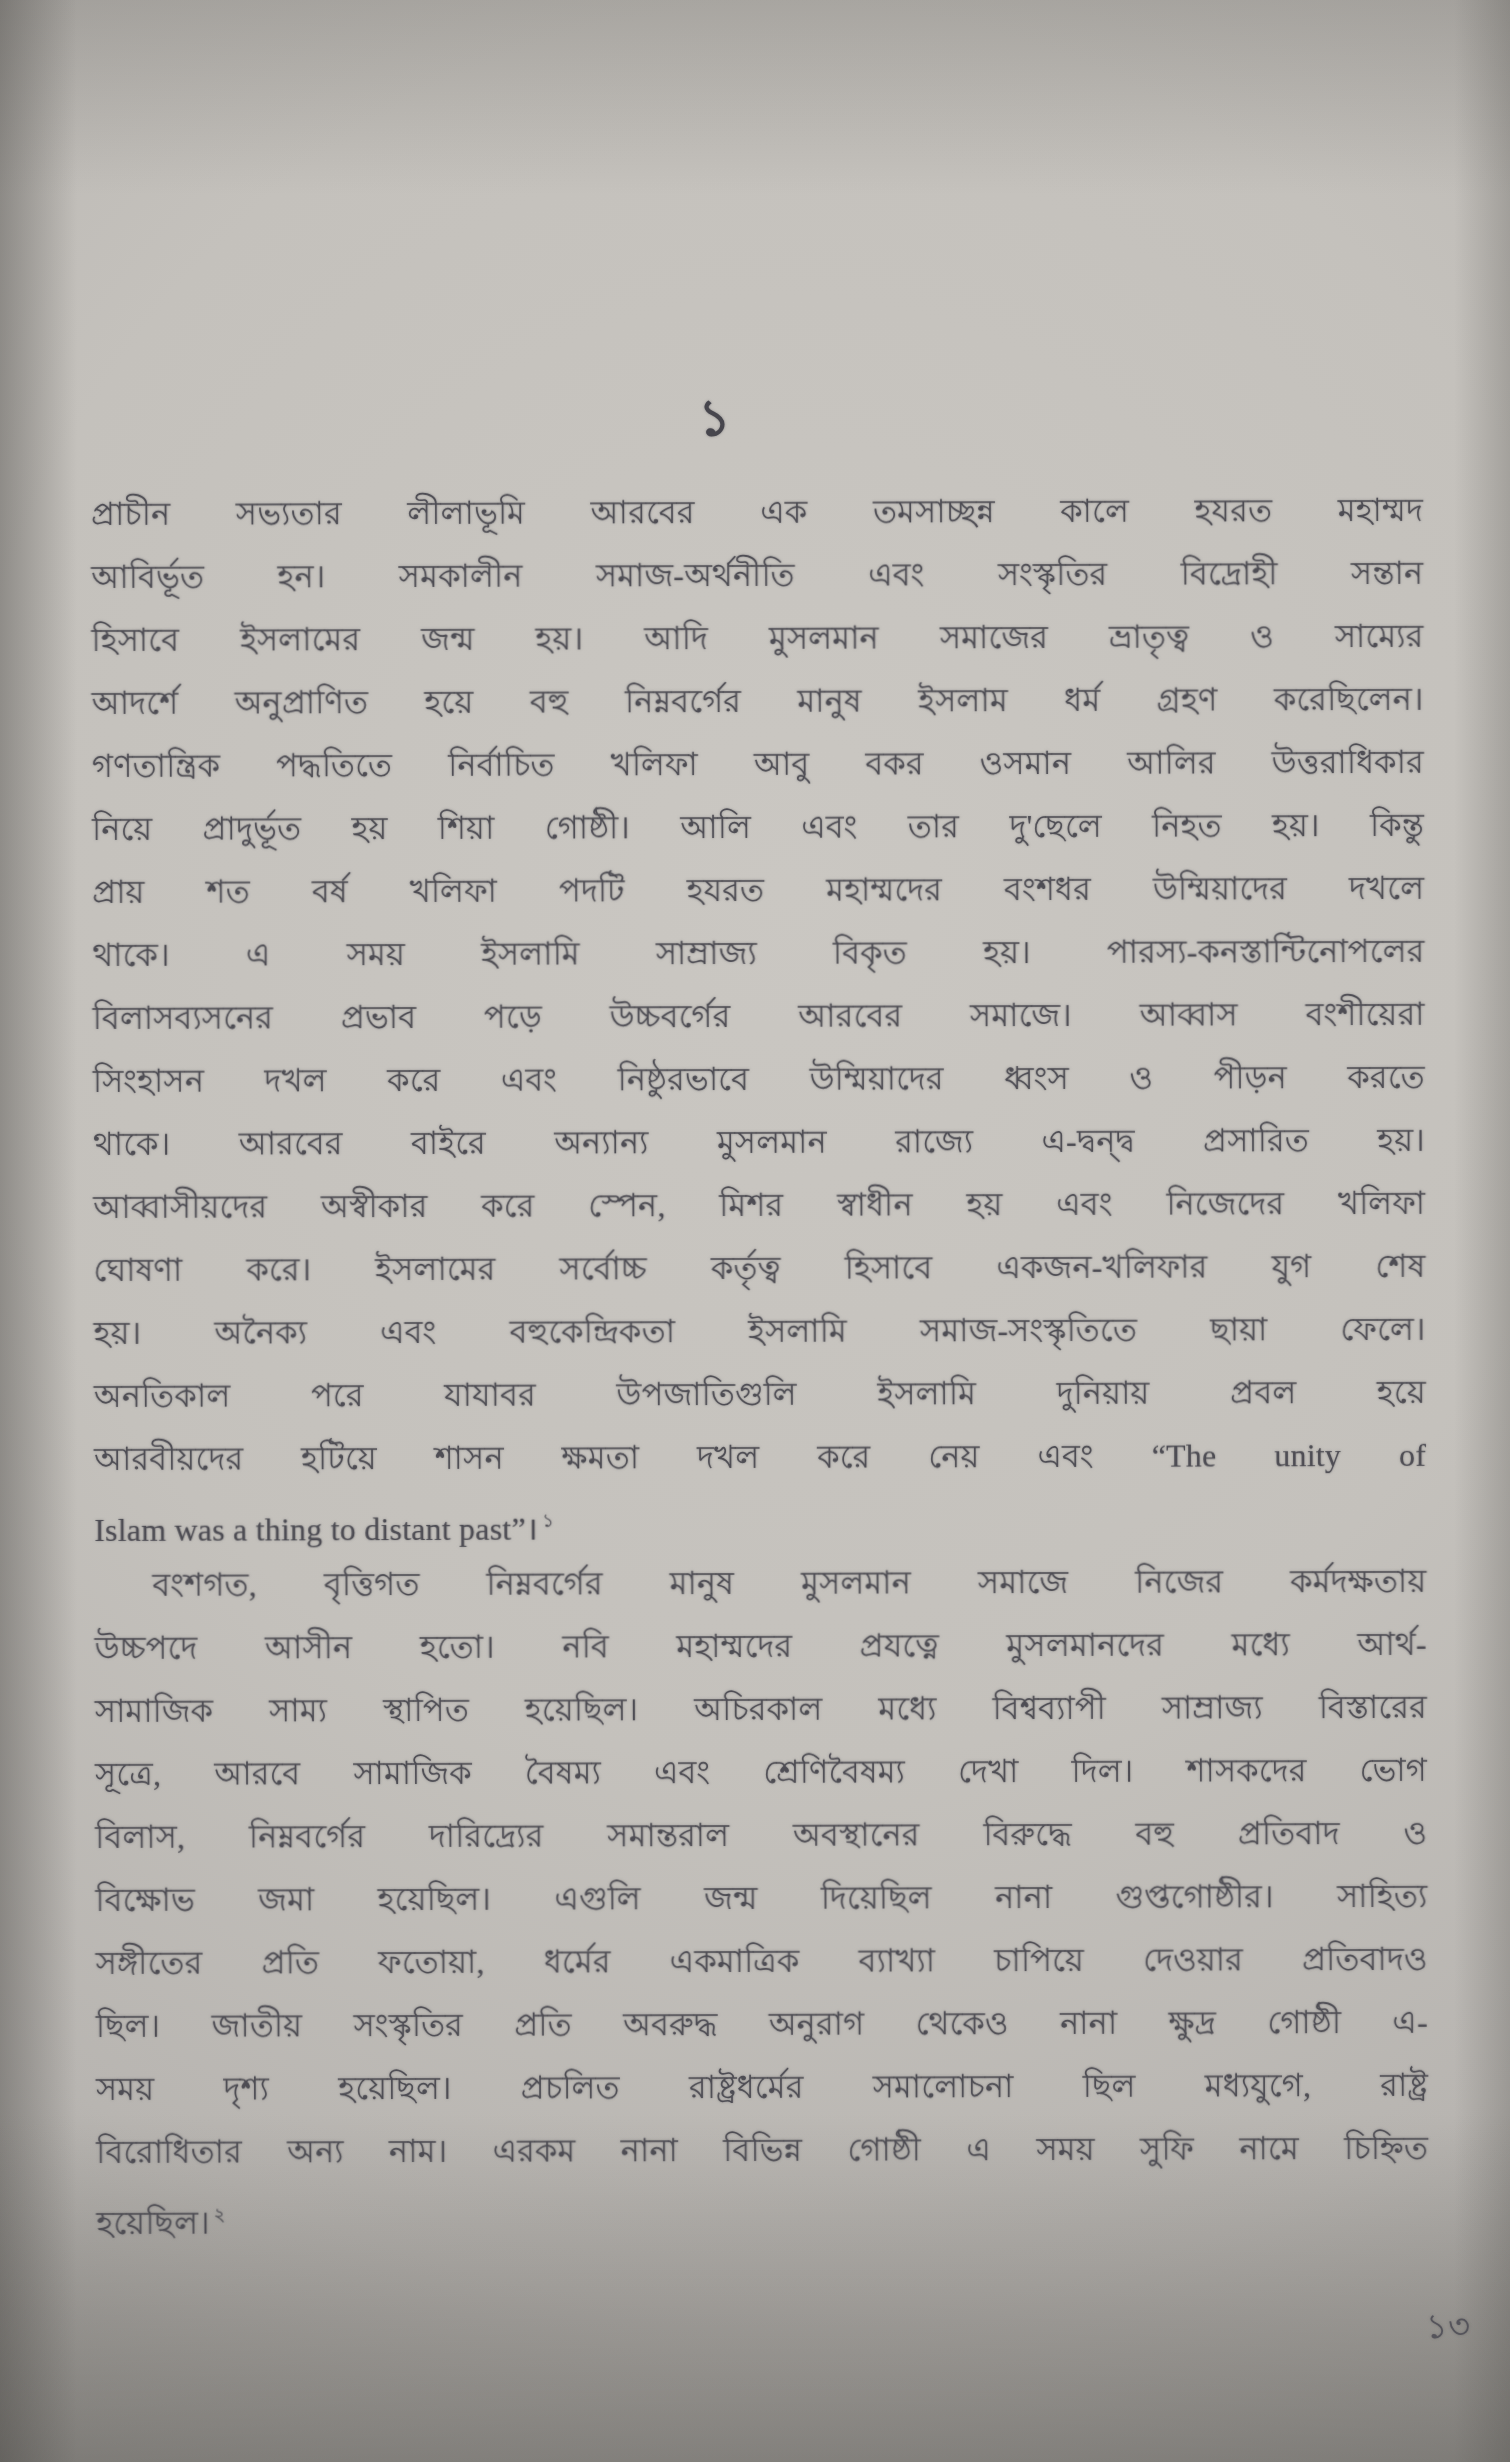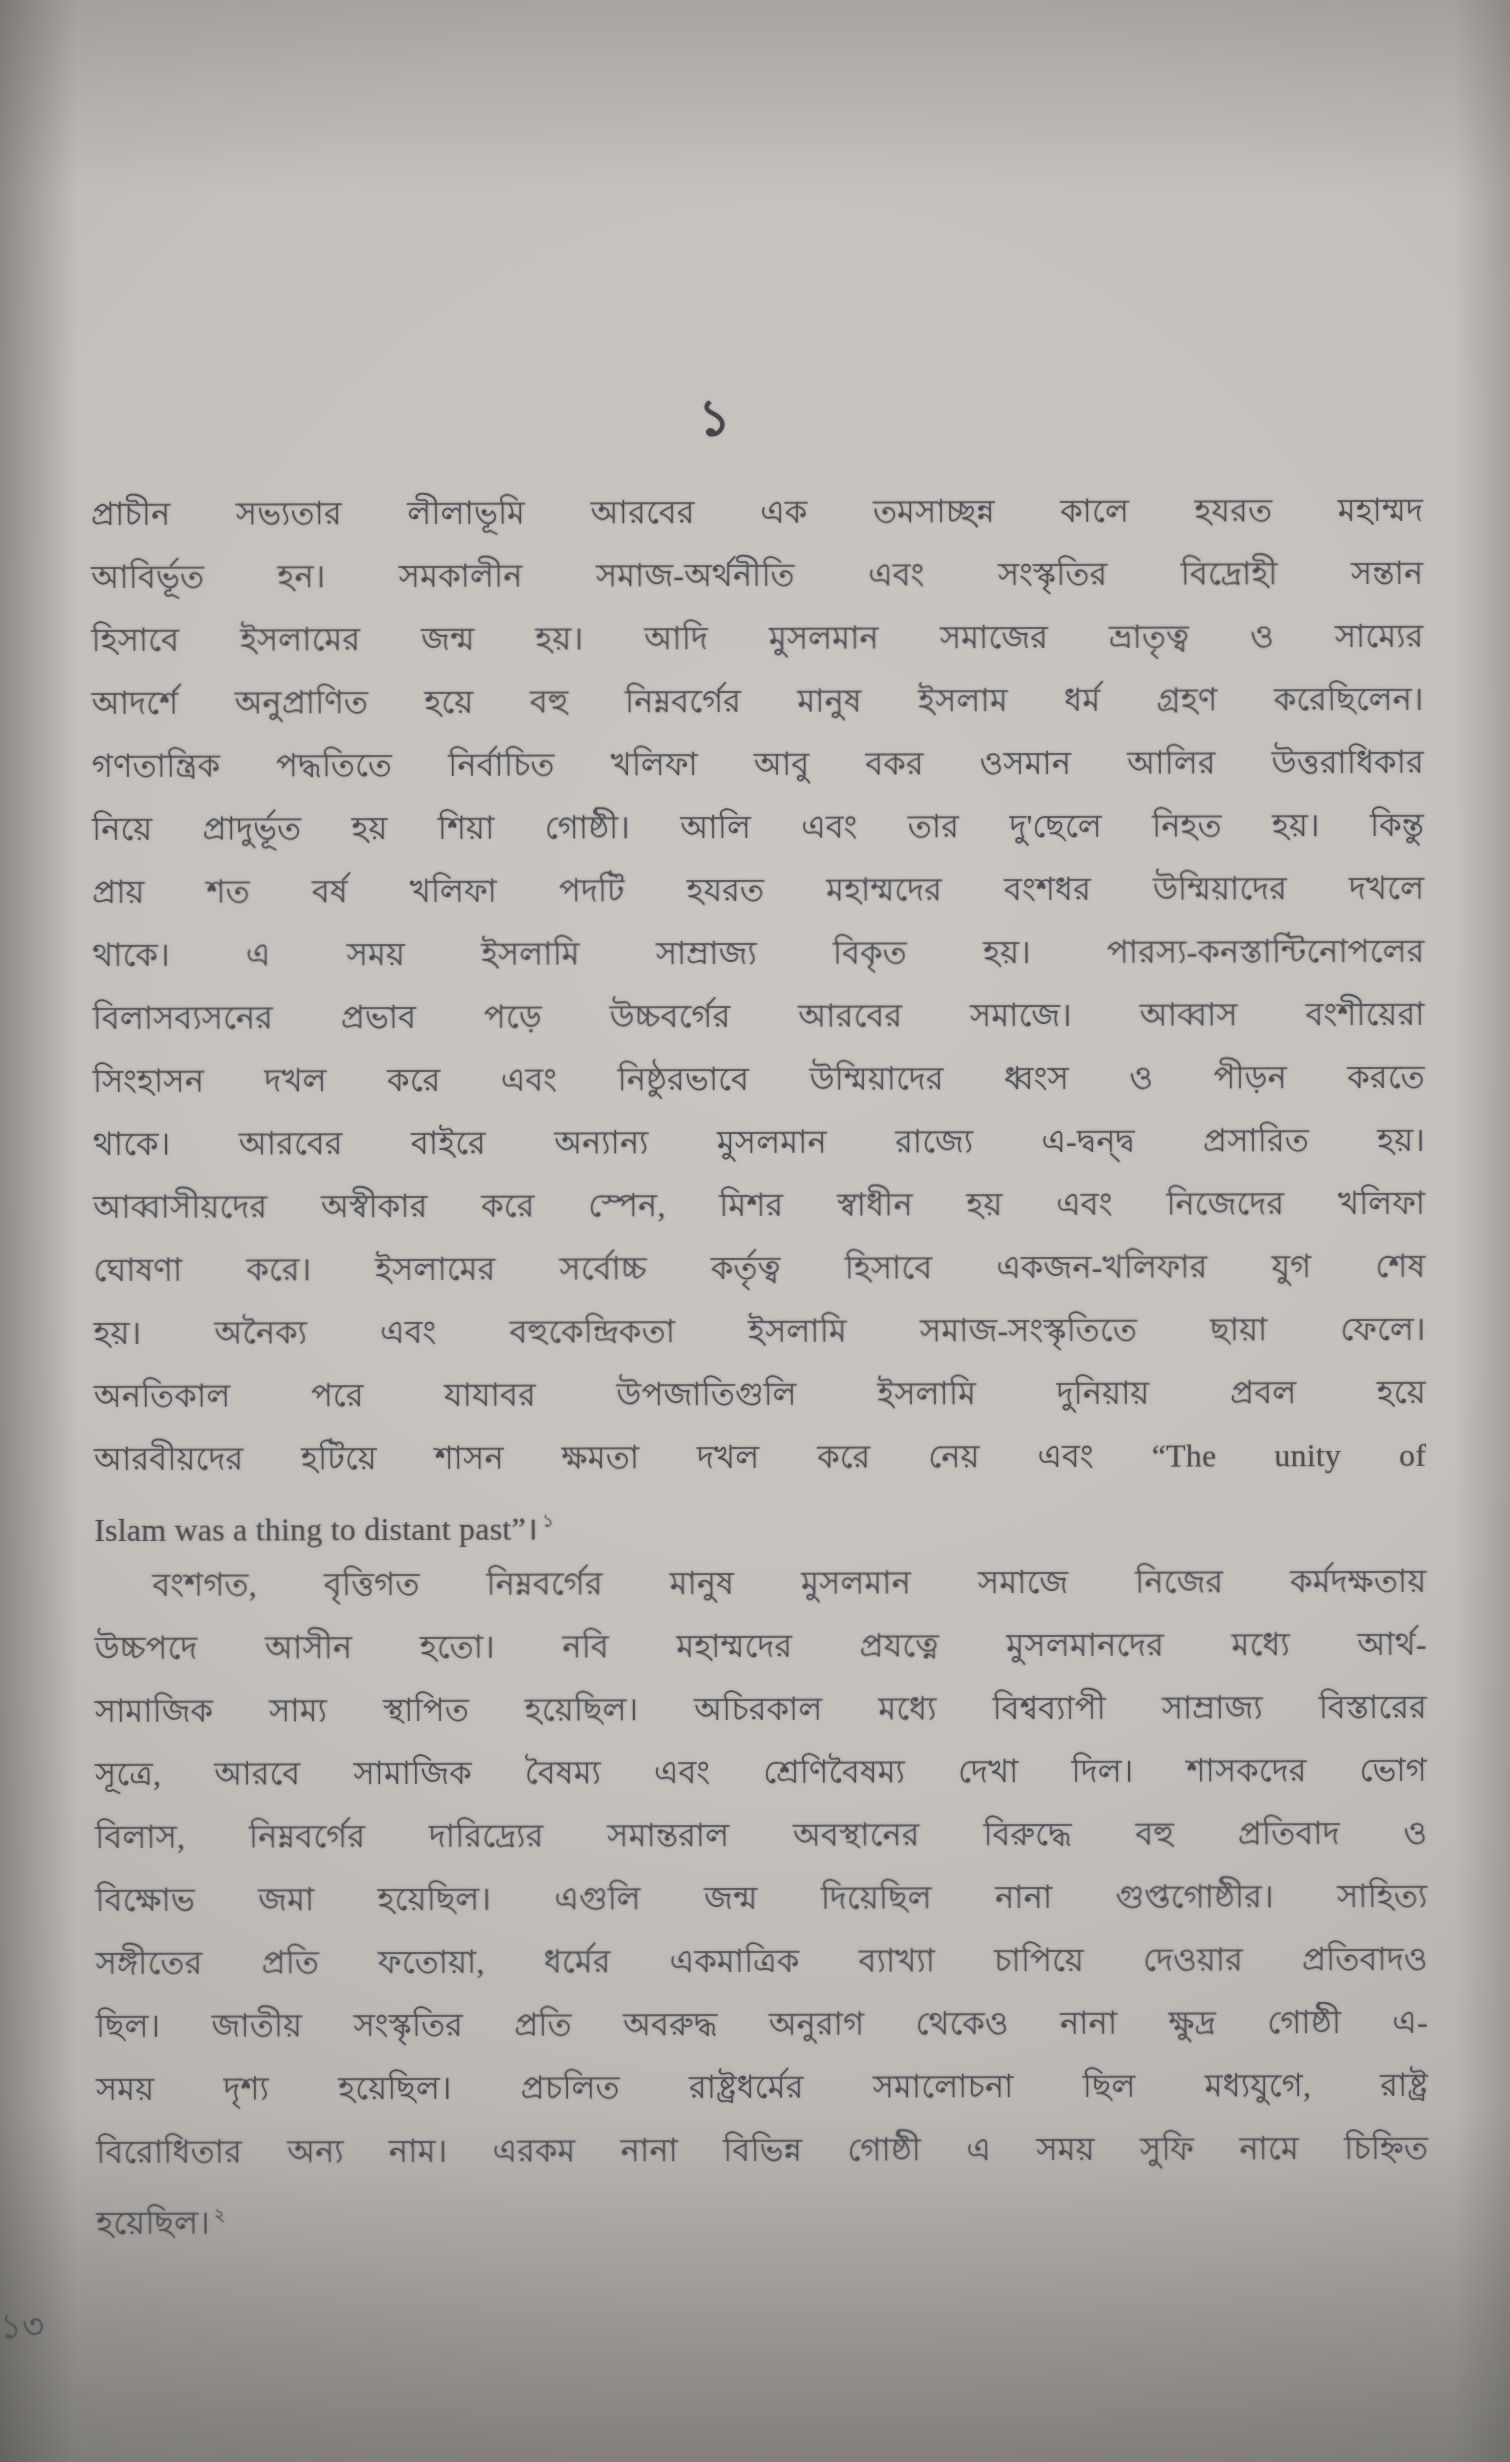--- a/index.html
+++ b/index.html
@@ -59,21 +59,21 @@
   .text-line.end { text-align-last: left; }
   .paragraph.indented .text-line:first-child { text-indent: 58px; }
   .text-line sup {
     font-size: 18px;
     vertical-align: 13px;
     margin-left: 4px;
     letter-spacing: 0;
   }
   .page-num {
     position: absolute; top: 2300px; left: 0; width: 1470px;
-    text-align: left;
+    text-align: right;
     font-size: 34px;
     color: #55545b;
     text-shadow: 0 0 2.4px rgba(80,79,86,0.5);
     filter: blur(0.3px);
   }
 </style>
 </head>
 <body>
 
 <div class="photo">

